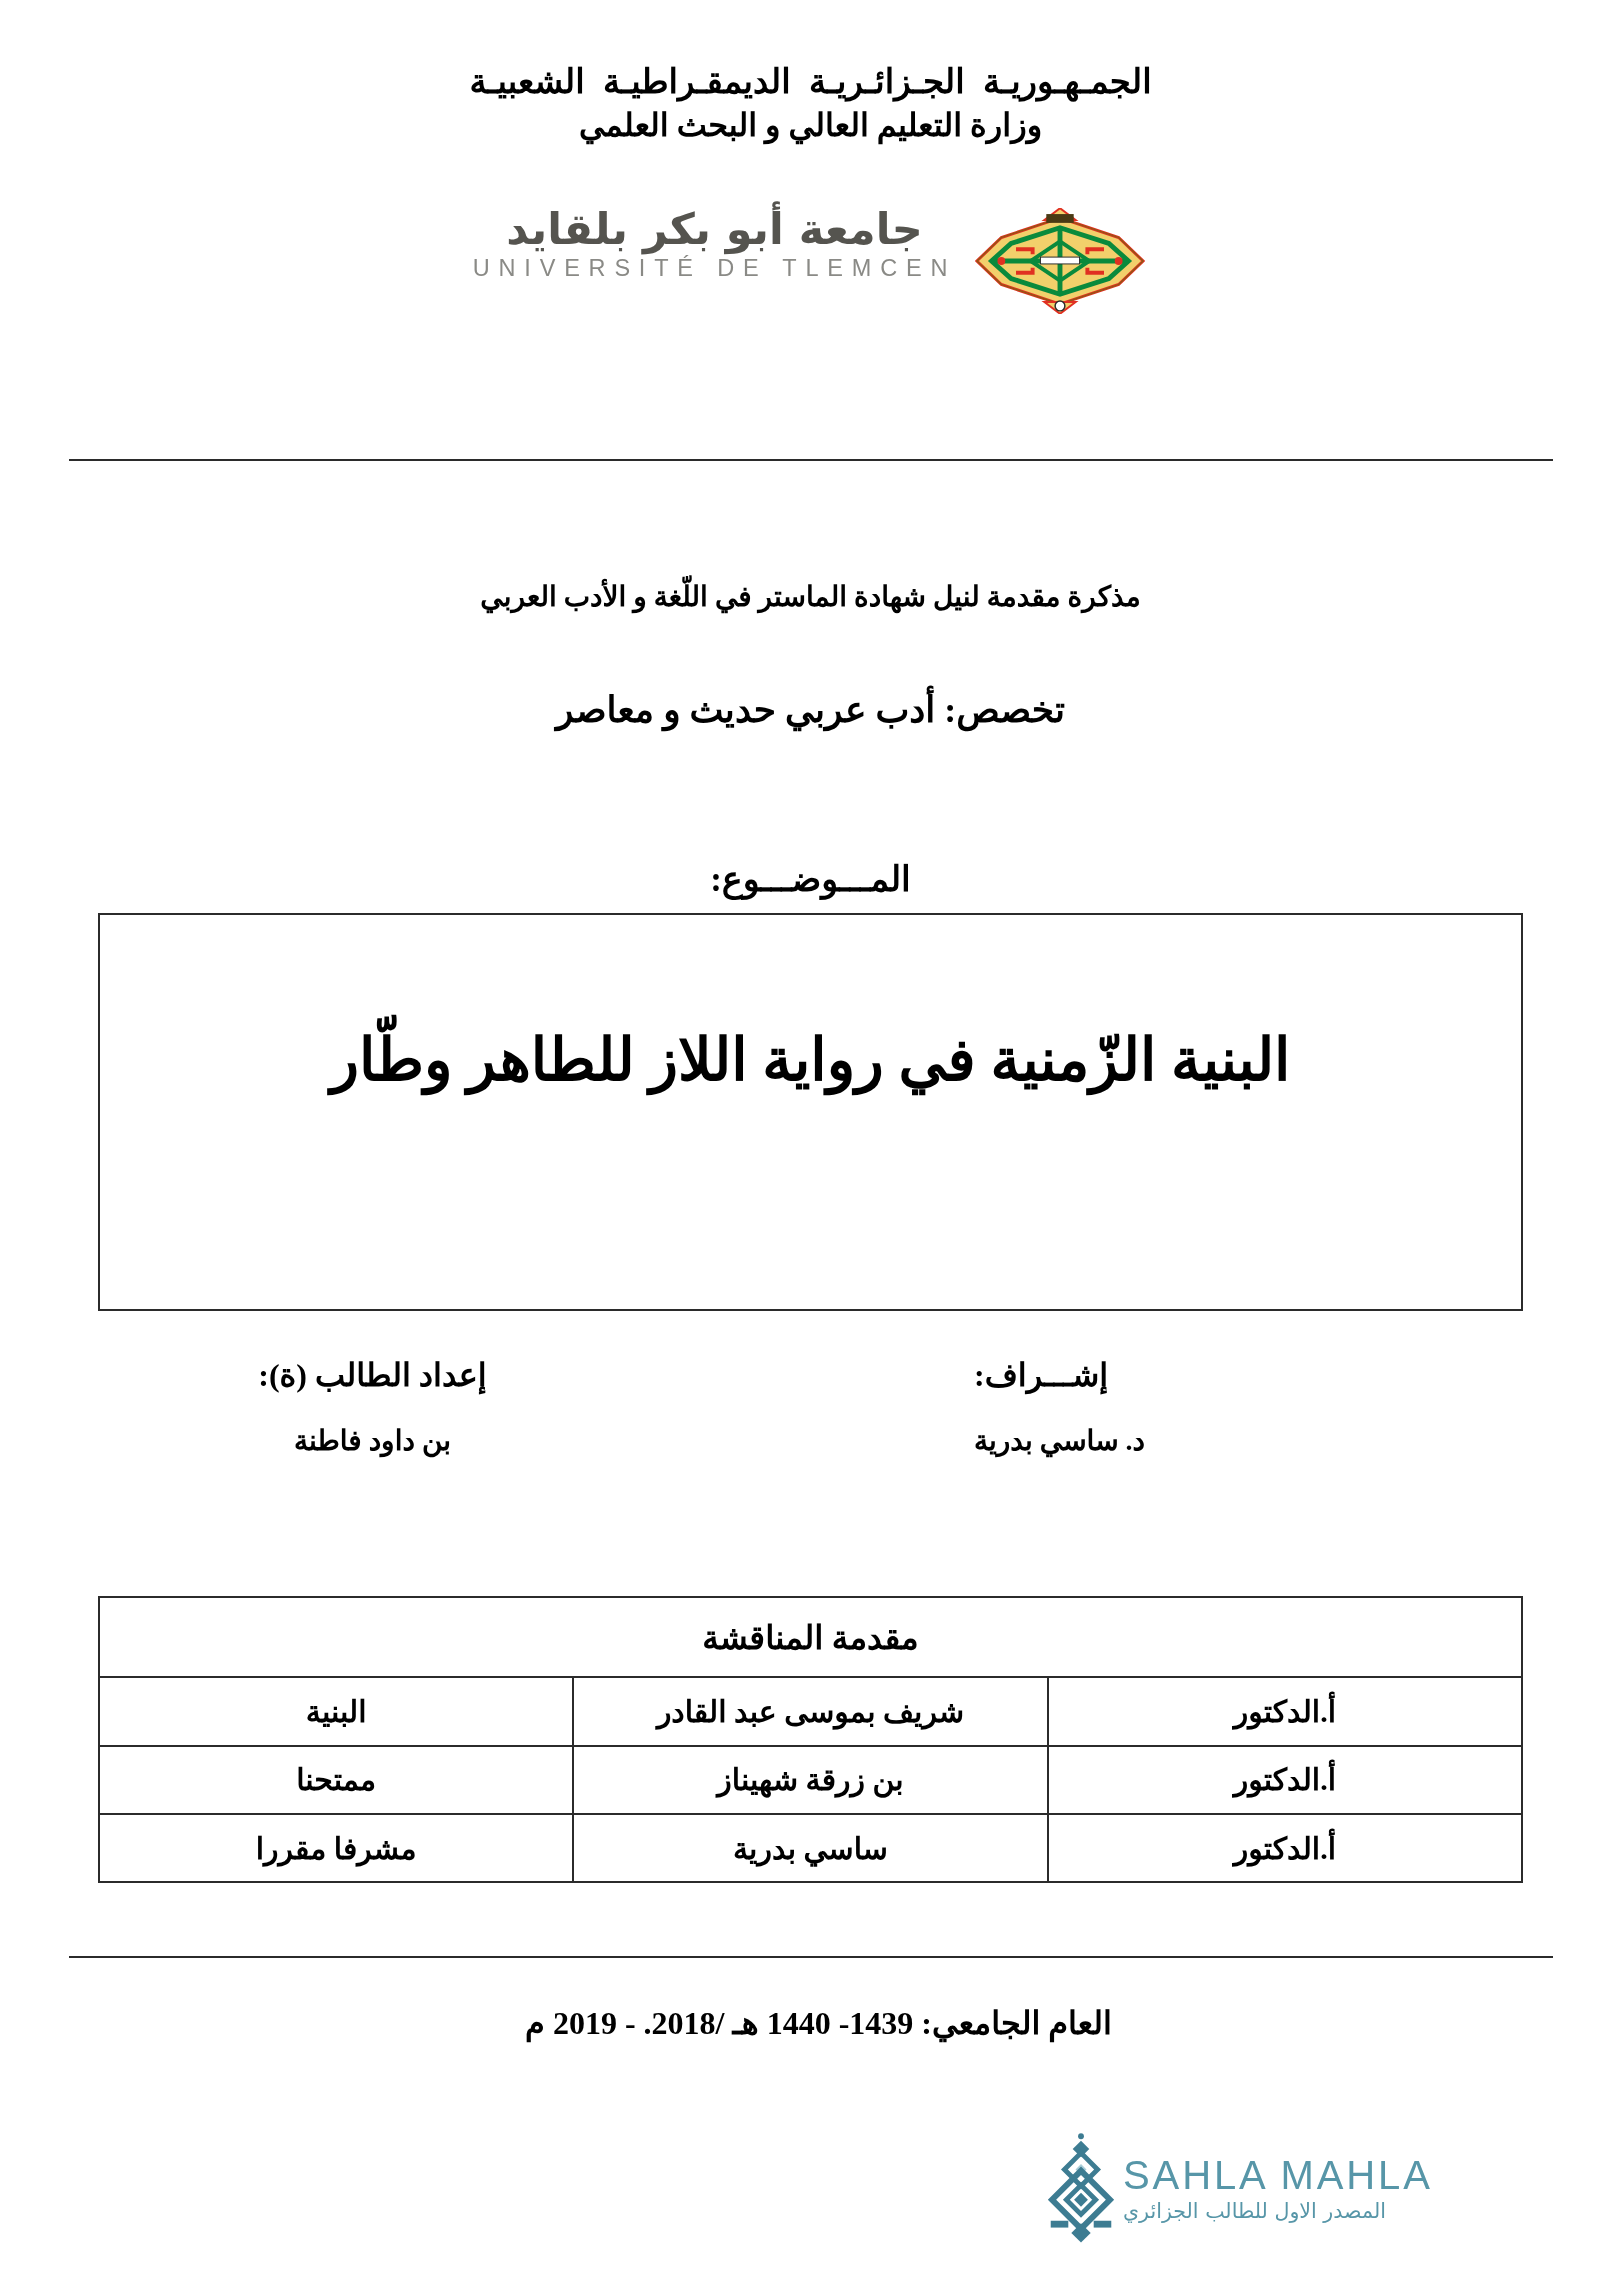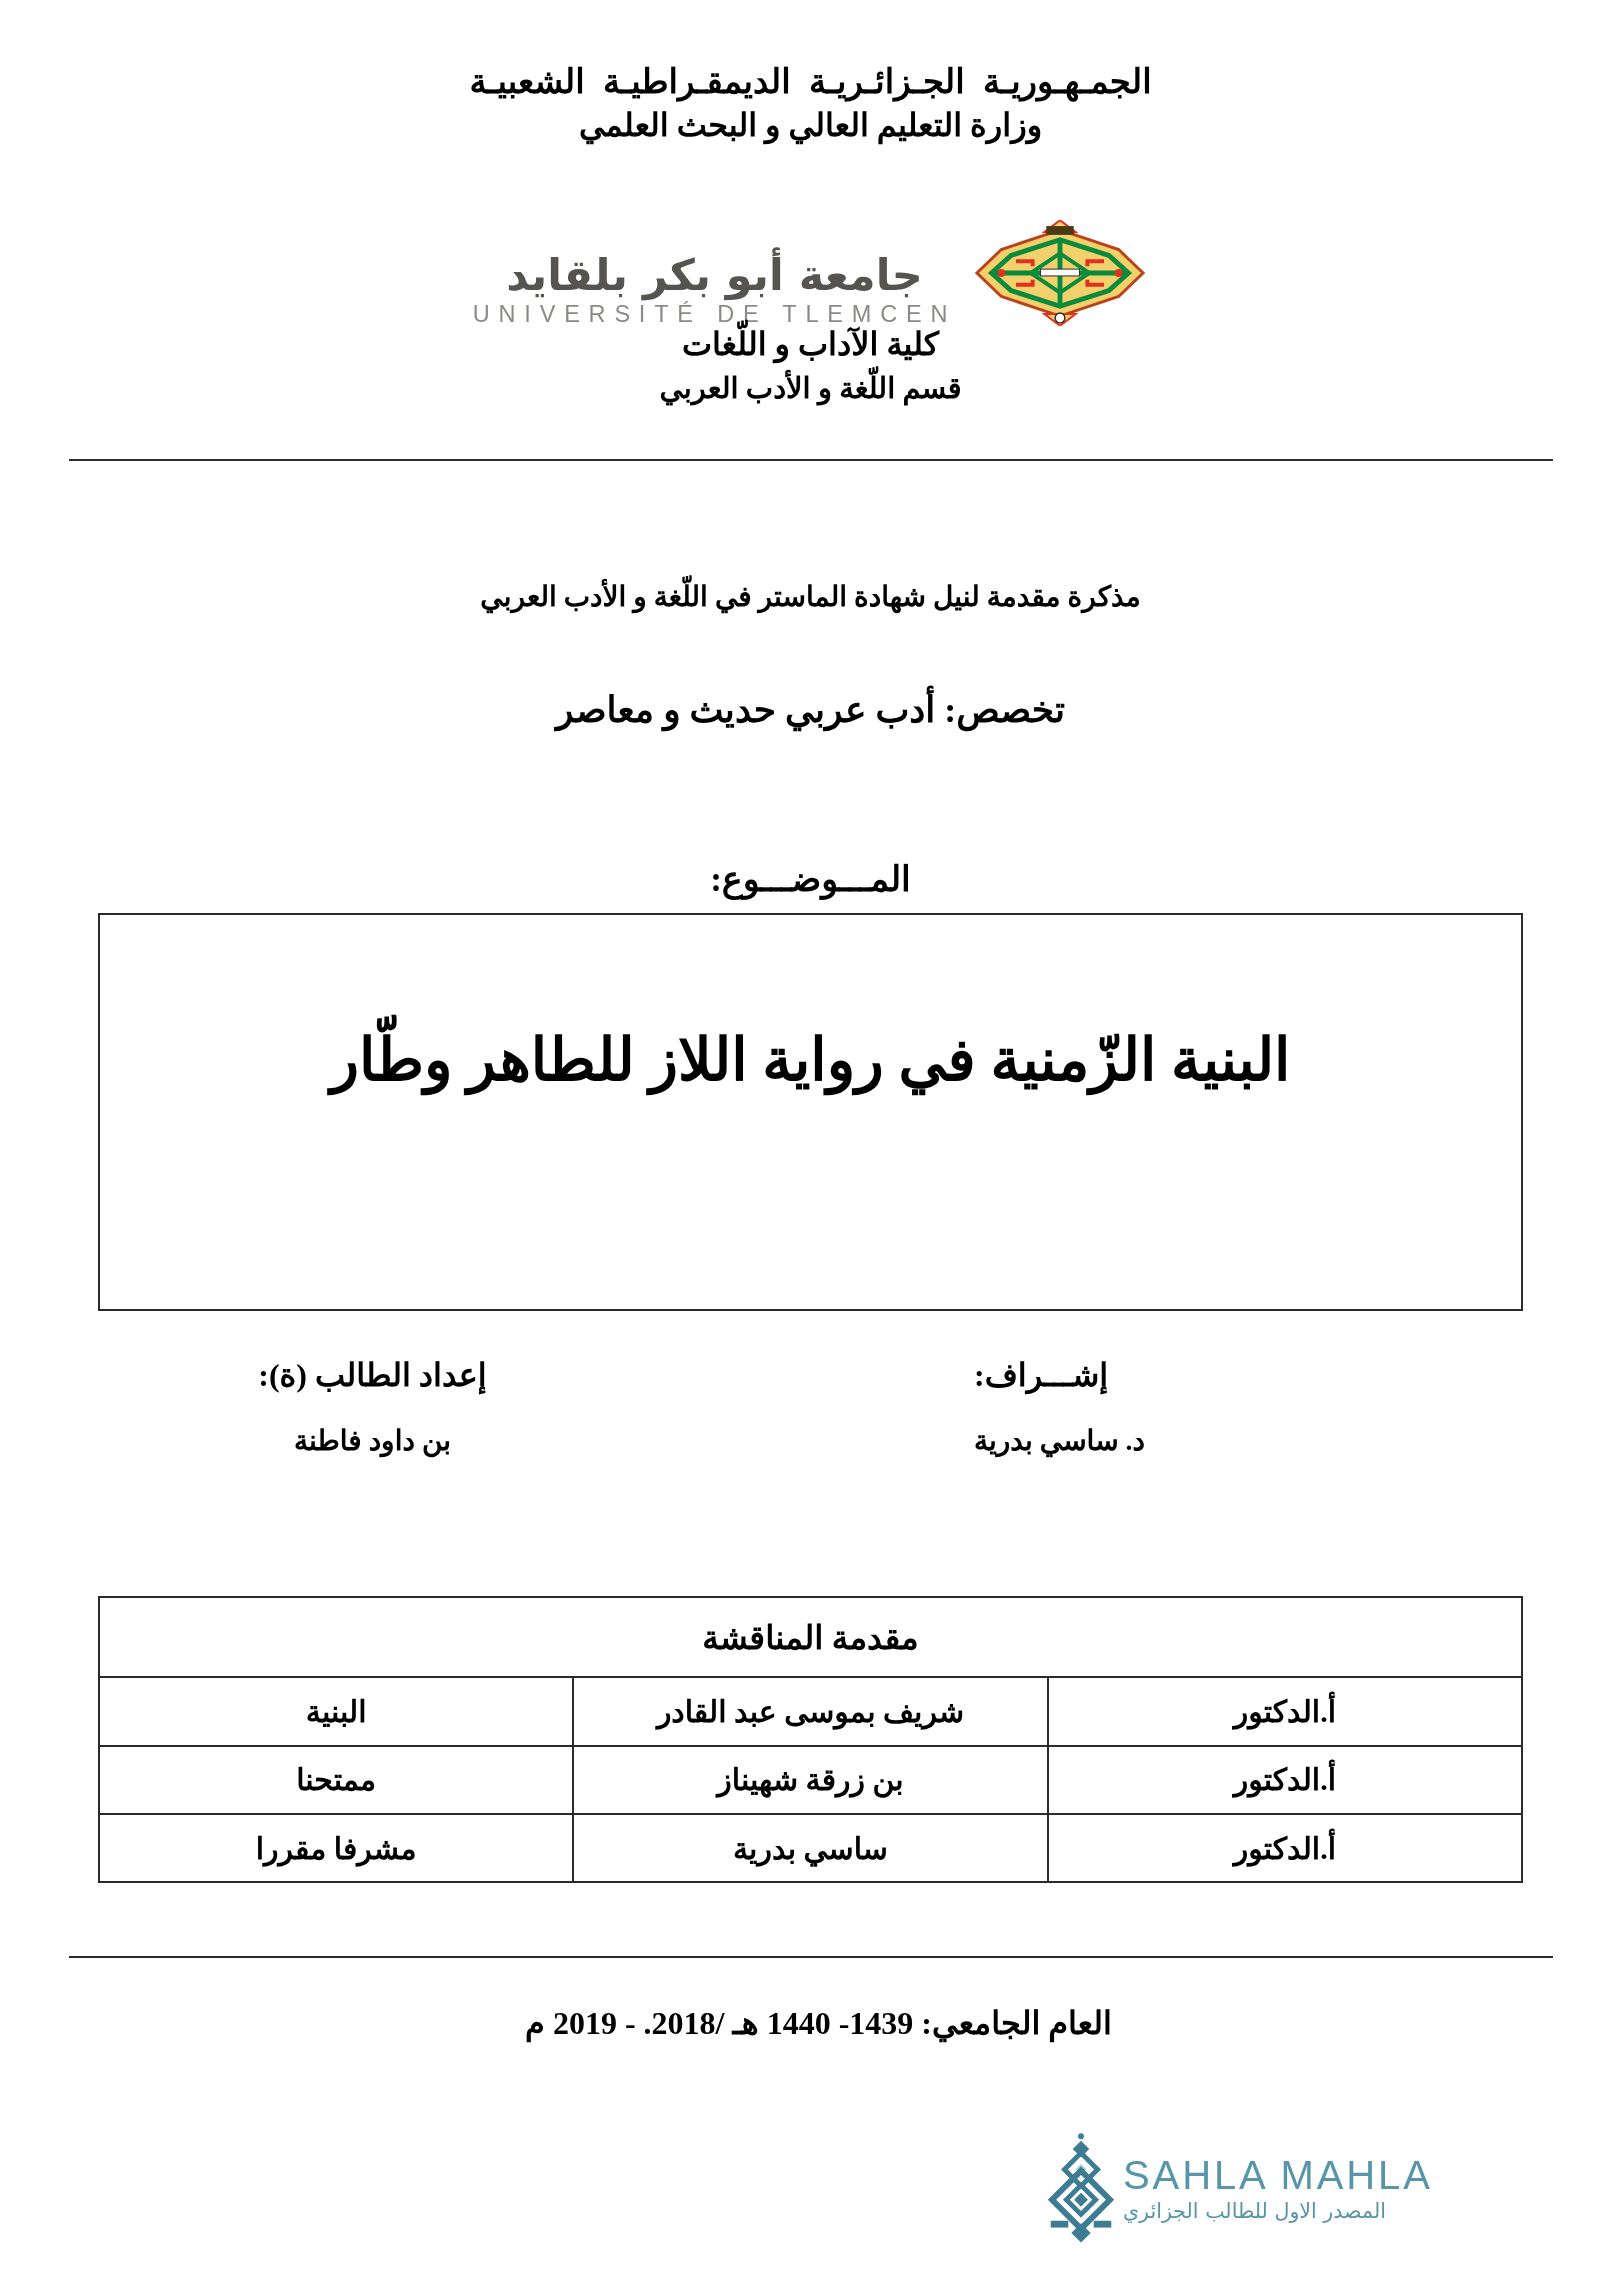--- a/index.html
+++ b/index.html
@@ -56,21 +56,21 @@
 
   
   .uni-row {
     position: absolute;
     top: 208px;
     left: 0;
     width: 1621px;
     height: 118px;
     display: flex;
     flex-direction: row;
-    align-items: flex-end;
+    align-items: flex-start;
     justify-content: center;
     gap: 16px;
   }
   .uni-wordmark {
     display: flex;
     flex-direction: column;
     align-items: center;
     justify-content: center;
     line-height: 1;
   }
@@ -330,24 +330,20 @@
             <circle cx="90" cy="100" r="5" fill="#ffffff" stroke="#2b2b2b" stroke-width="1.5"></circle>
           </g>
         </svg>
       </span>
       <span class="uni-wordmark">
         <span class="uni-ar">جامعة أبو بكر بلقايد</span>
         <span class="uni-fr">UNIVERSITÉ DE TLEMCEN</span>
       </span>
     </div>
 
-    <div class="faculty-block">
-      <div class="faculty-line">كلية الآداب و اللّغات</div>
-      <div class="dept-line">قسم اللّغة و الأدب العربي</div>
-    </div>
 
     <div class="rule rule-top"></div>
 
     <div class="degree-line">مذكرة مقدمة لنيل شهادة الماستر في اللّغة و الأدب العربي</div>
     <div class="specialty-line">تخصص: أدب عربي حديث و معاصر</div>
 
     <div class="subject-label">المـــوضـــوع:</div>
     <div class="title-box">
       <div class="thesis-title">البنية الزّمنية في رواية اللاز للطاهر وطّار</div>
     </div>

